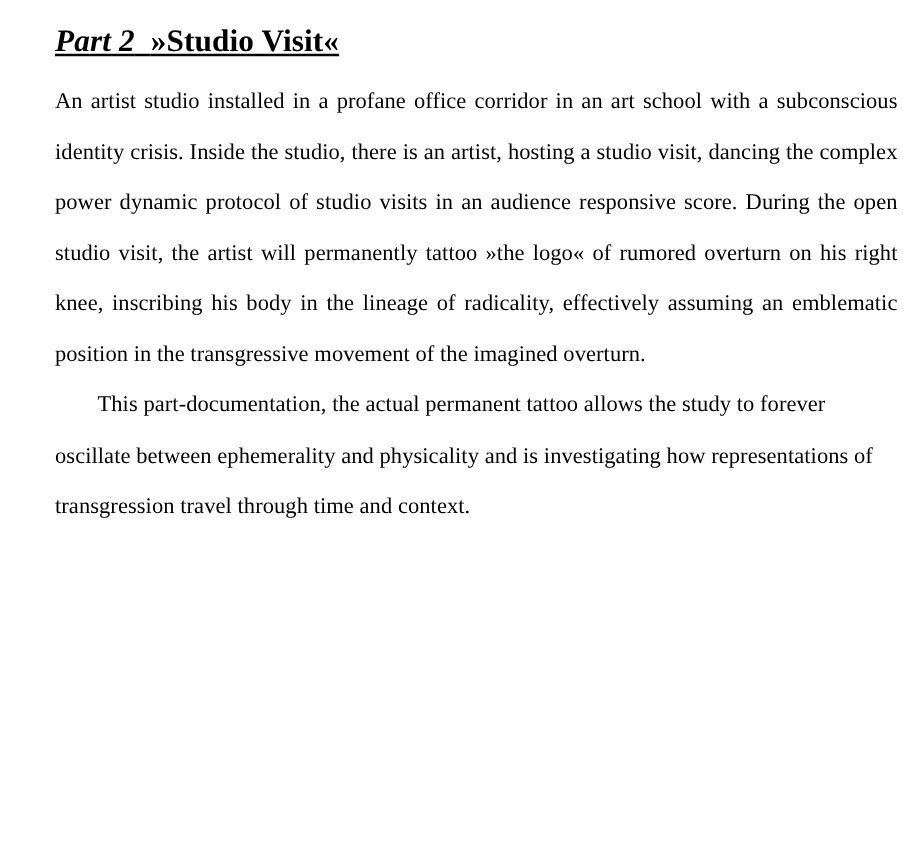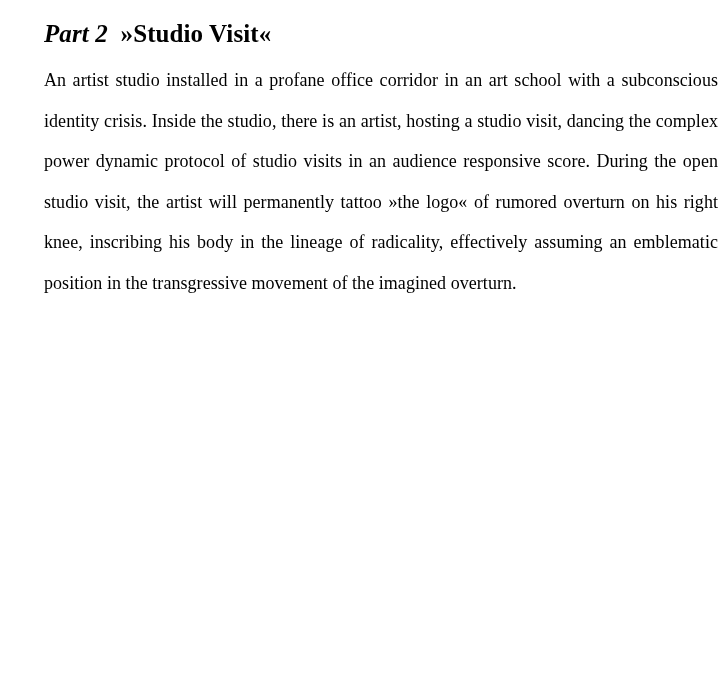--- a/index.html
+++ b/index.html
@@ -20,20 +20,21 @@
     height: 680px;
     box-sizing: border-box;
     padding: 14px 8px 0 44px;
   }
   .heading {
     font-size: 25px;
     line-height: 40px;
     margin: 0 0 6px 0;
     white-space: nowrap;
     letter-spacing: 0.1px;
+    text-decoration: underline;
   }
   .heading .part-label {
     font-style: italic;
   }
   .heading .part-num {
     font-style: italic;
   }
   .heading .title {
     font-style: normal;
   }
@@ -60,14 +61,15 @@
 <body>
 
 <div class="page">
 
   <h2 class="heading">
     <span class="part-label">Part</span><span class="part-num">&nbsp;</span><span class="part-num">2</span><span>&nbsp;&nbsp;</span><span class="title">»Studio Visit«</span>
   </h2>
 
   <p class="body-text para-1">An artist studio installed in a profane office corridor in an art school with a subconscious identity crisis. Inside the studio, there is an artist, hosting a studio visit, dancing the complex power dynamic protocol of stu­dio visits in an audience responsive score. During the open studio visit, the artist will permanently tattoo »the logo« of rumored overturn on his right knee, in­scribing his body in the lineage of radicality, effective­ly assuming an emblematic position in the transgres­sive movement of the imagined overturn.</p>
 
+  <p class="body-text para-2 nobreak-last">This part-documentation, the actual permanent tattoo allows the study to forever oscillate between ephemerality and physicality and is investigating how representations of transgression travel through time and context.</p>
 
 </div>
 
 </body></html>

